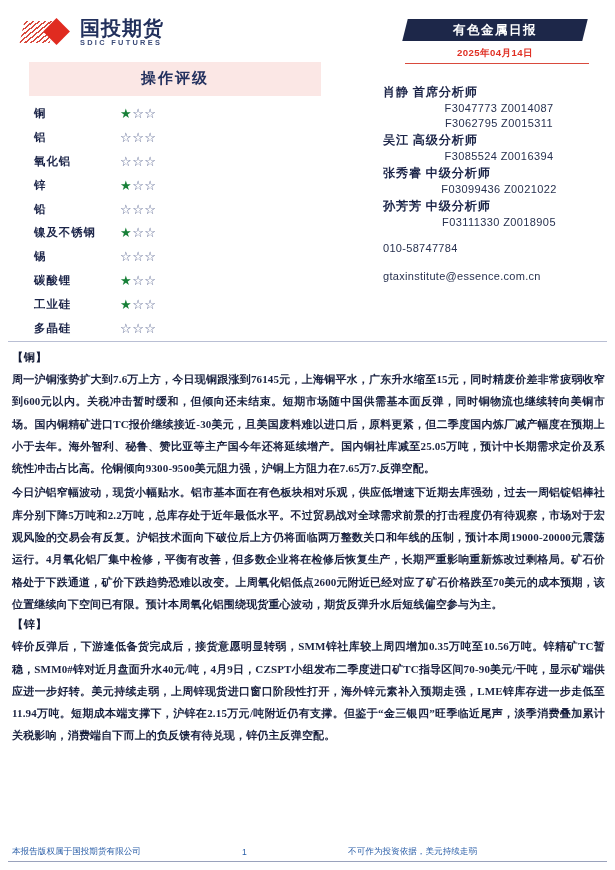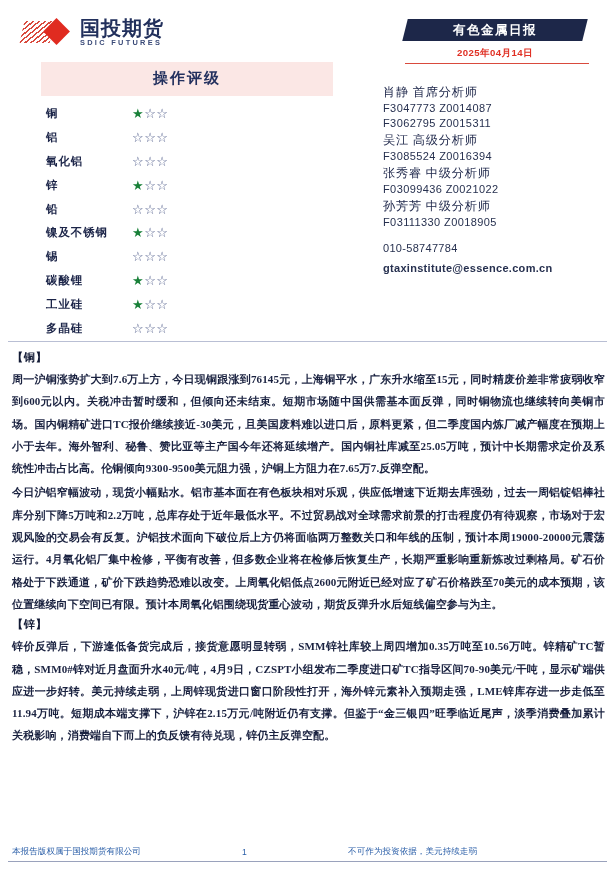--- a/index.html
+++ b/index.html
@@ -118,21 +118,21 @@
   .banner-rule {
     margin: 3px auto 0 auto;
     width: 184px;
     height: 1px;
     background: #d94a3d;
   }
 
   
   .rating-panel {
     position: absolute;
-    left: 41px;
+    left: 29px;
     top: 62px;
     width: 292px;
   }
   .rating-title {
     background: #fbe7e5;
     text-align: center;
     font-size: 15px;
     font-weight: bold;
     color: #23305e;
     padding: 7px 0 8px 0;
@@ -164,42 +164,43 @@
 
   
   .analysts {
     position: absolute;
     left: 383px;
     top: 82px;
     width: 232px;
   }
   .an-name {
     font-size: 12.2px;
-    font-weight: normal;
+    font-weight: bold;
     color: #1b2448;
     letter-spacing: 0.8px;
     margin-top: 2px;
     font-family: "Liberation Serif", serif;
   }
   .an-code {
     font-size: 11px;
     color: #26304f;
     letter-spacing: 0.4px;
     font-family: "Liberation Sans", sans-serif;
     margin-top: 1px;
     margin-bottom: 3px;
+    text-align: center;
   }
   .an-contact {
     font-size: 11px;
     color: #26304f;
     font-family: "Liberation Sans", sans-serif;
     letter-spacing: 0.3px;
   }
   .an-phone { margin-top: 14px; }
-  .an-email { margin-top: 8px; font-weight: bold; }
+  .an-email { margin-top: 16px; }
 
   
   .top-divider {
     position: absolute;
     left: 8px;
     top: 341px;
     width: 599px;
     height: 1px;
     background: #b9bfd4;
   }

